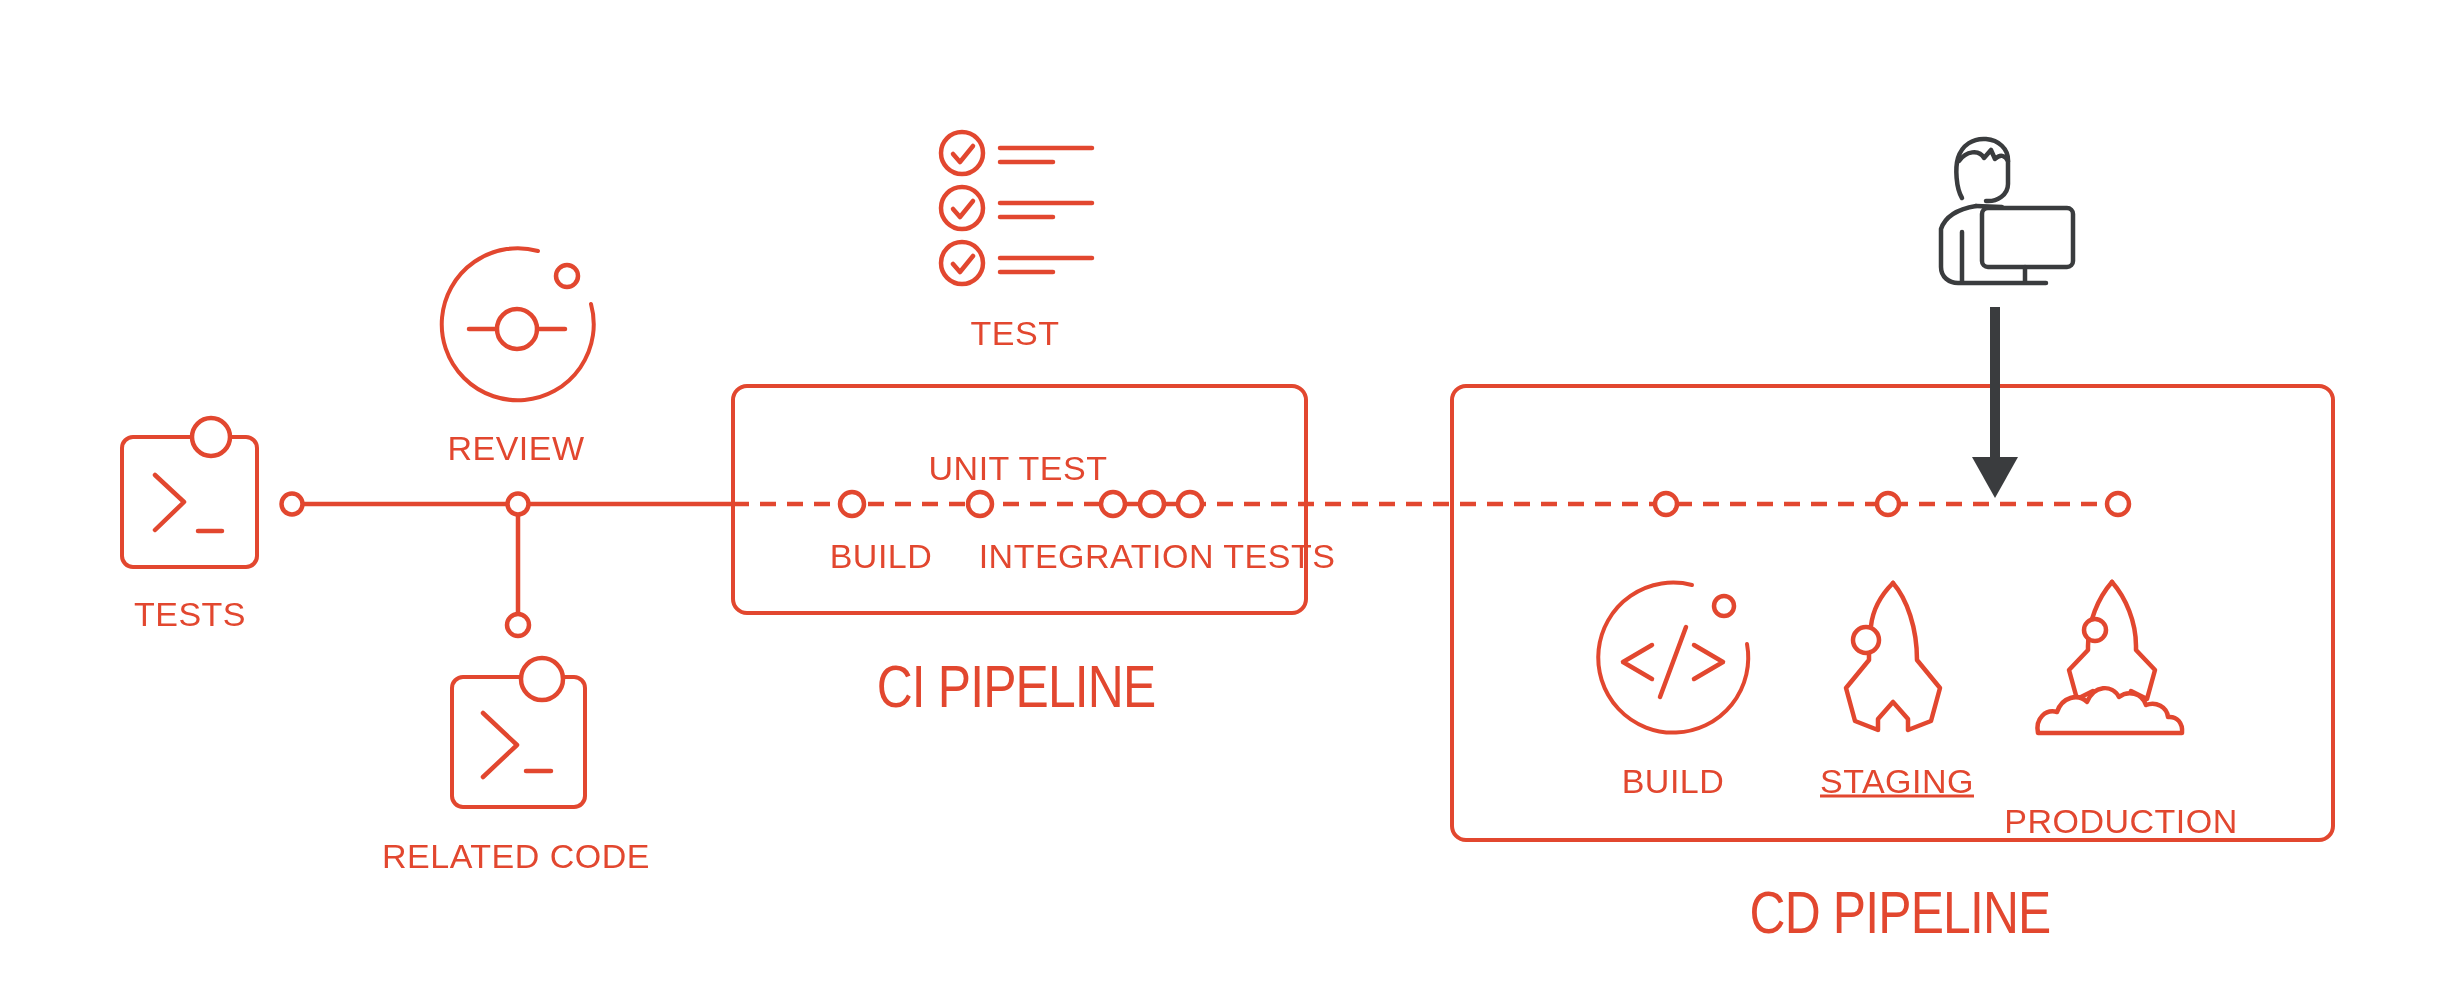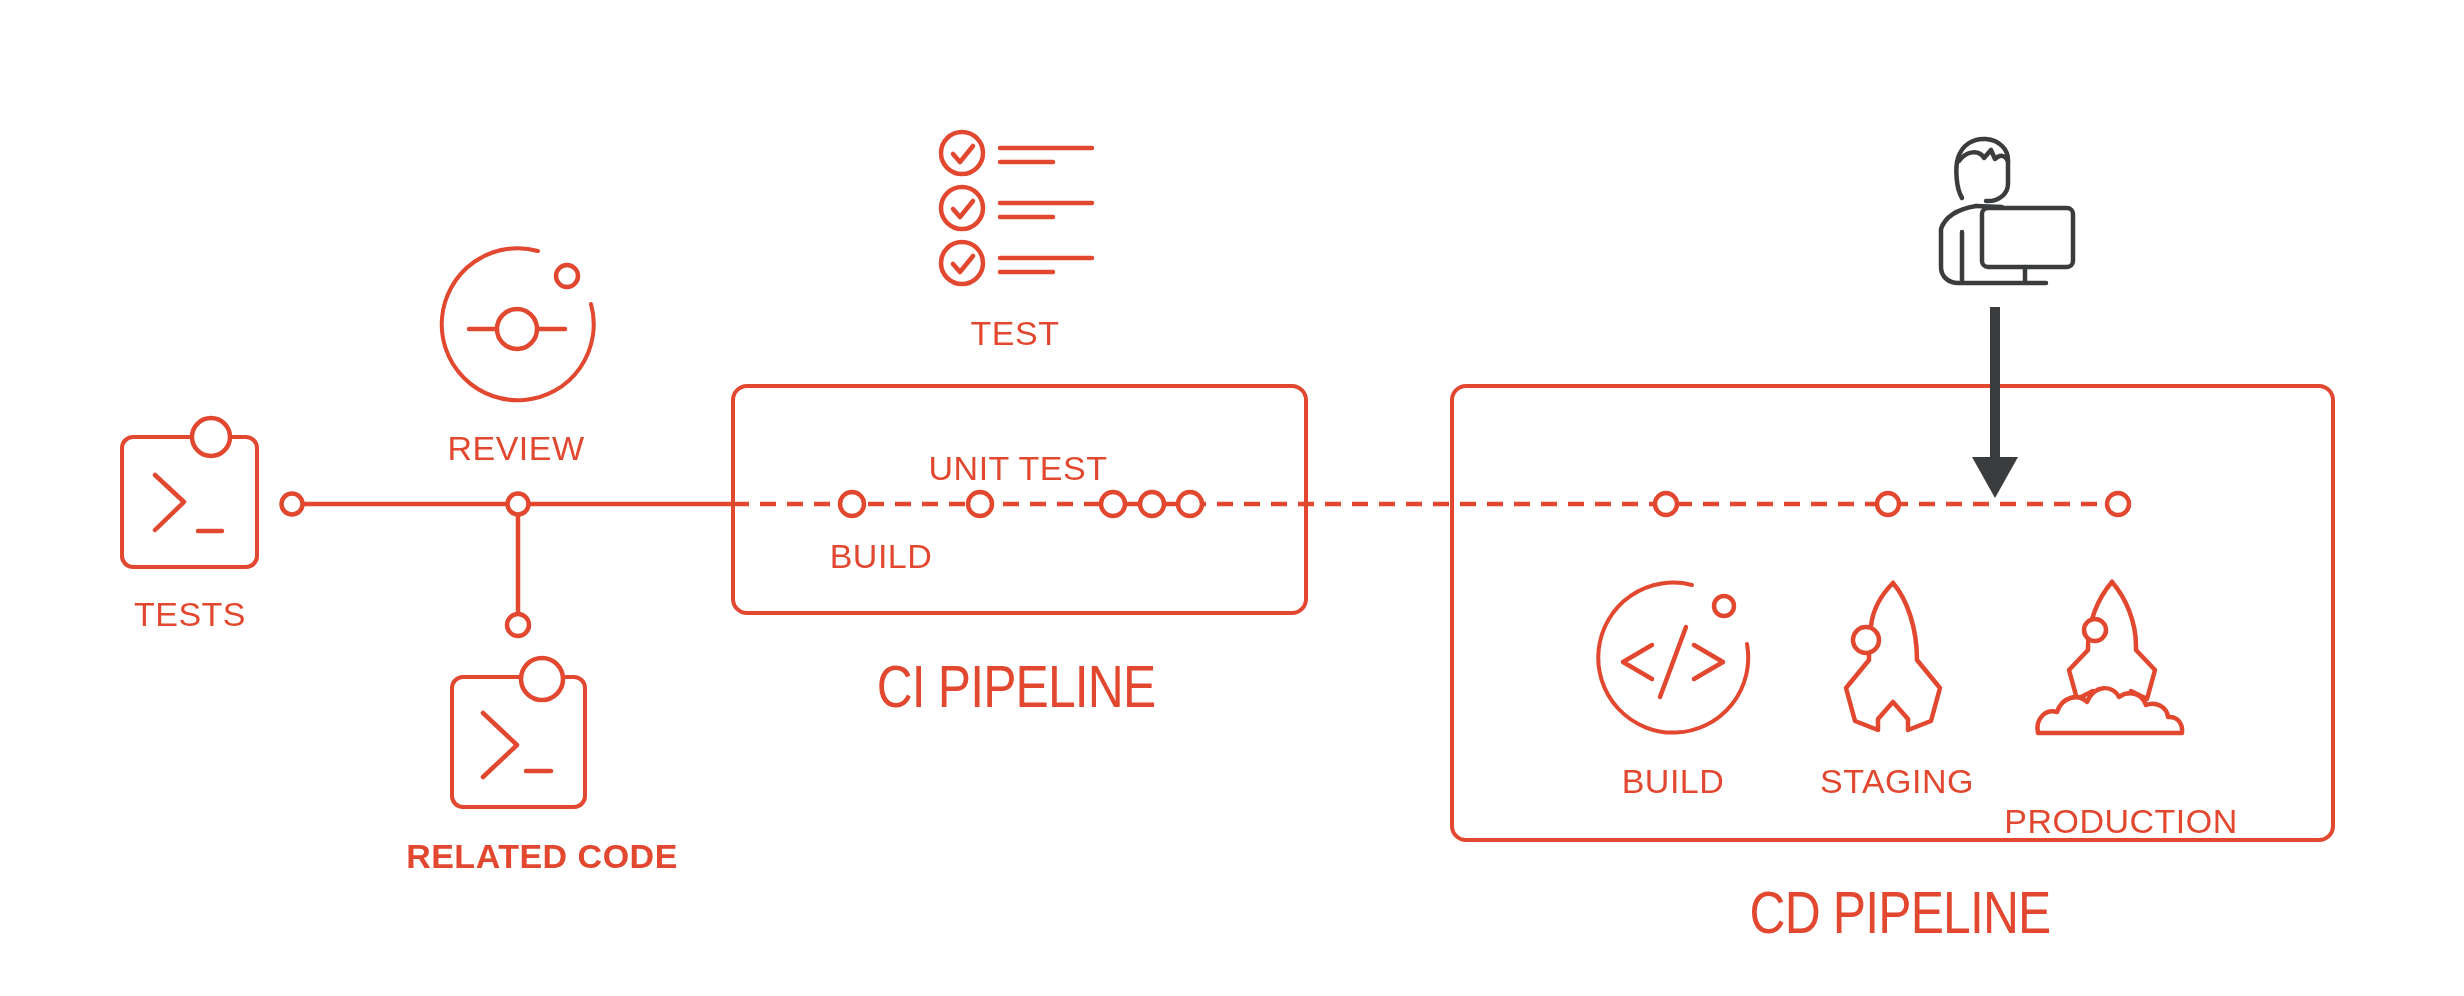--- a/index.html
+++ b/index.html
@@ -144,31 +144,32 @@
     <g>
       <rect class="dkfill" x="1990" y="307" width="10" height="152"></rect>
       <polygon class="dkfill" points="1972,457 2018,457 1995,498"></polygon>
     </g>
   </svg>
 
   <div class="lbl" style="left:190px; top:614px;">TESTS</div>
 
   <div class="lbl" style="left:516px; top:448px;">REVIEW</div>
 
-  <div class="lbl" style="left:542px; top:856px;font-weight:bold;">RELATED CODE</div>
+  <div class="lbl" style="left:516px; top:856px;">RELATED CODE</div>
 
   <div class="lbl" style="left:1015px; top:333px;">TEST</div>
 
   <div class="lbl" style="left:983px; top:468px;margin-left:35px;">UNIT TEST</div>
 
   <div class="lbl" style="left:849px; top:556px;margin-left:32px;">BUILD</div>
 
+  <div class="lbl" style="left:1157px; top:556px;">INTEGRATION TESTS</div>
 
   <div class="lbl title" style="left:1016px; top:686px;">CI PIPELINE</div>
 
   <div class="lbl" style="left:1673px; top:781px;">BUILD</div>
 
-  <div class="lbl" style="left:1897px; top:781px;">STAGING</div>
+  <div class="lbl" style="left:1897px; top:781px;text-decoration:underline;">STAGING</div>
 
   <div class="lbl" style="left:2121px; top:781px;margin-top:40px;">PRODUCTION</div>
 
   <div class="lbl title" style="left:1900px; top:912px;">CD PIPELINE</div>
 </div>
 
 </body></html>

